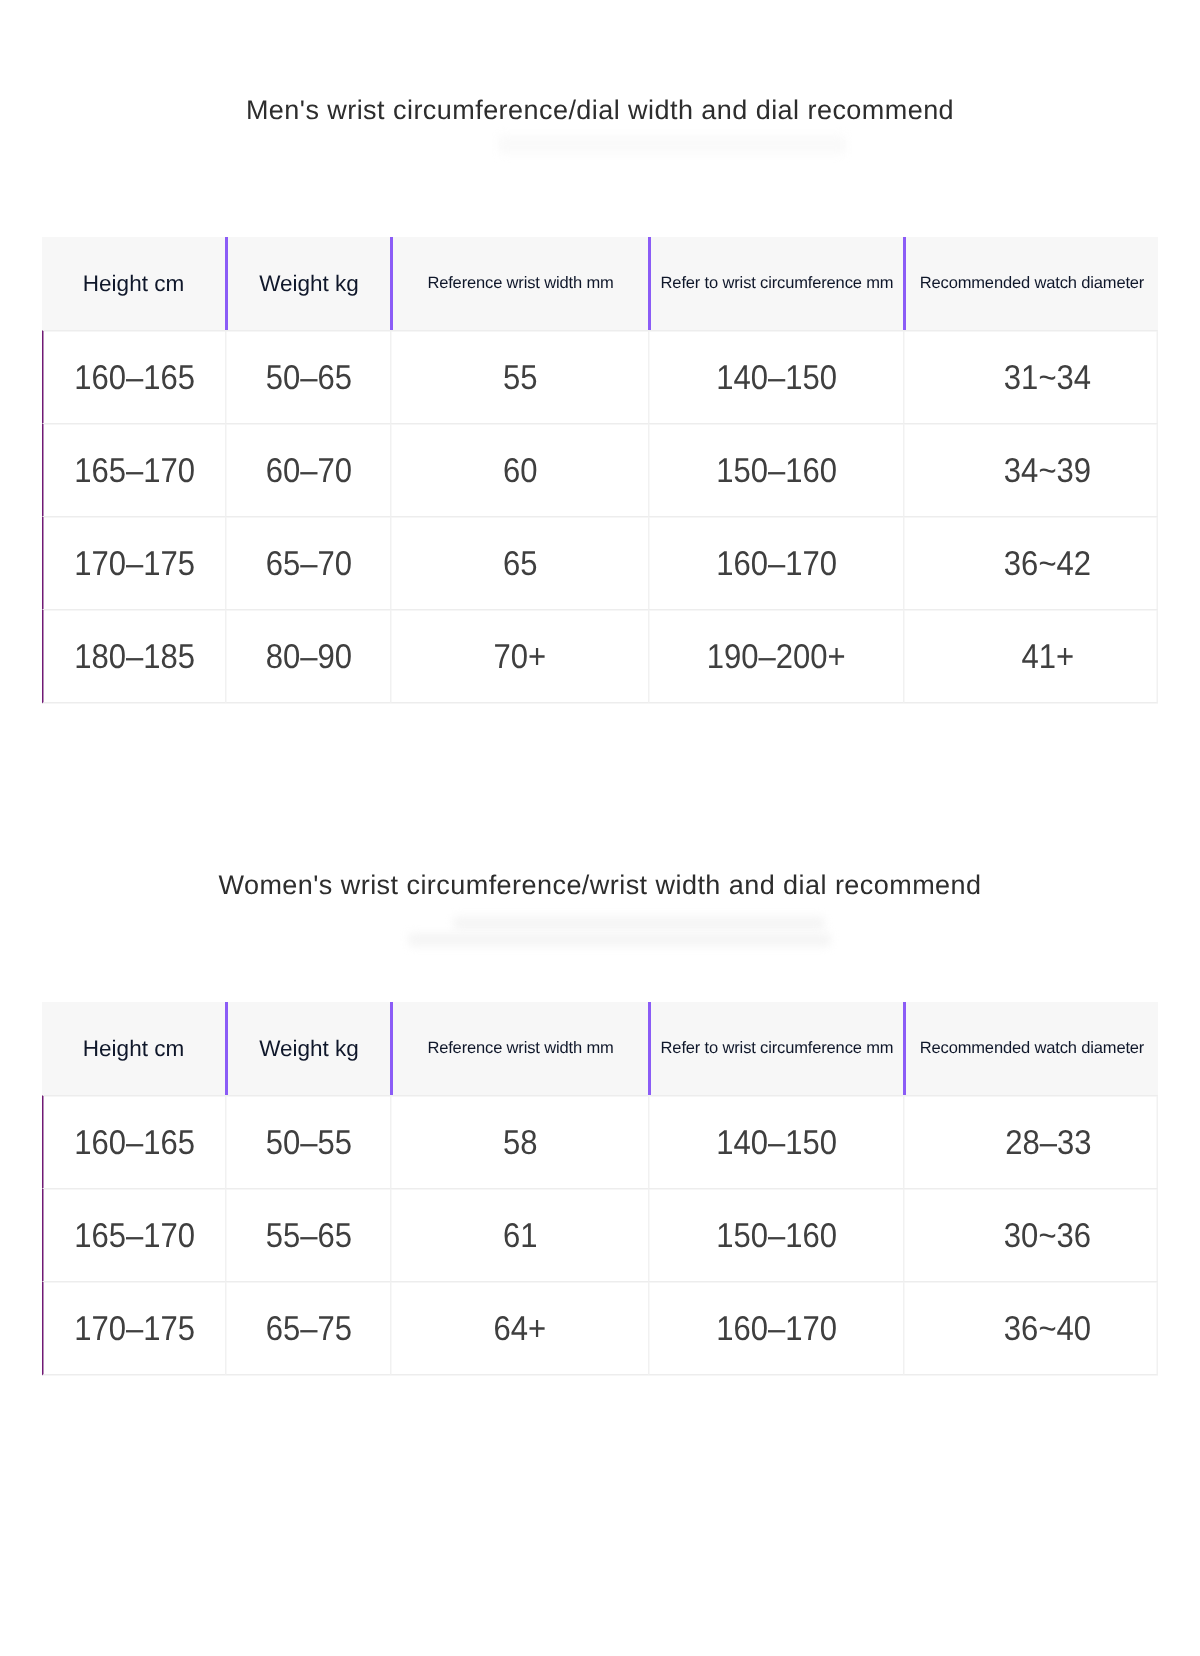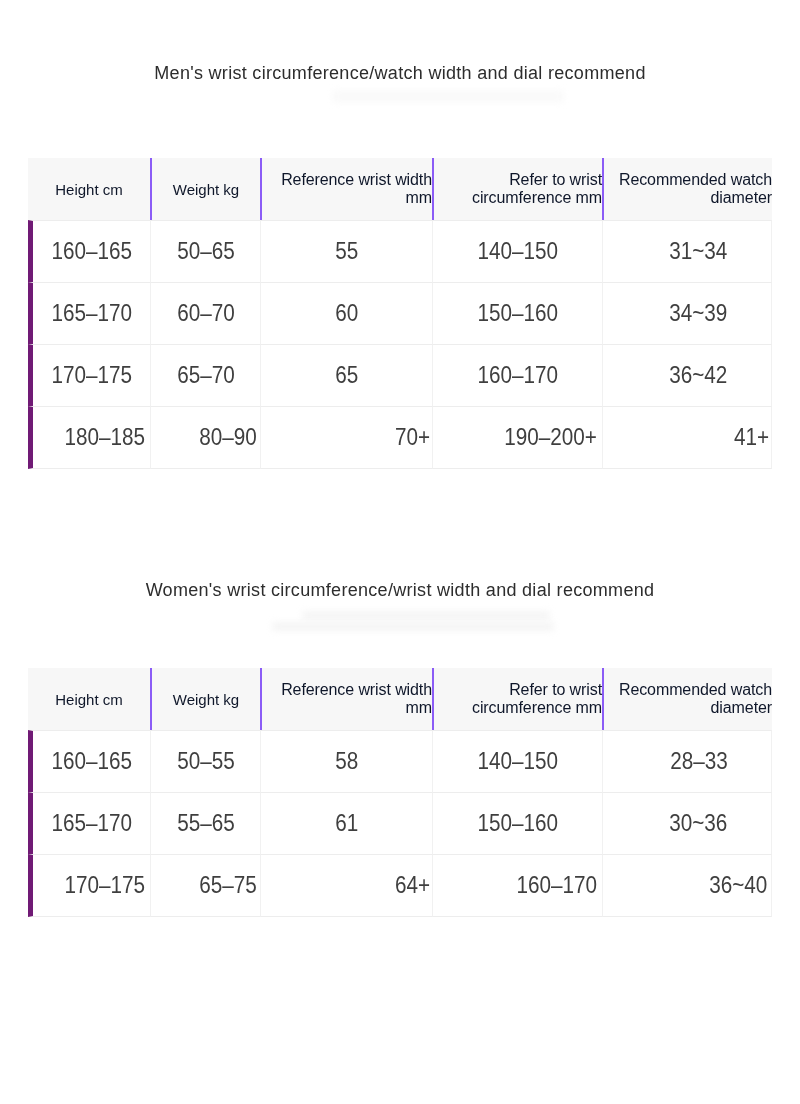--- a/index.html
+++ b/index.html
@@ -47,47 +47,47 @@
     background:#f7f7f7;
     font-weight:400;
     color:#0f172a;
     text-align:center;
     vertical-align:middle;
     padding:0;
   }
   .size-table th + th{border-left:2px solid #8b5cf6;}
   .size-table th:nth-child(1),
   .size-table th:nth-child(2){font-size:15px;}
-  .size-table th:nth-child(n+3){font-size:16px;letter-spacing:-0.1px;text-align:right;}
+  .size-table th:nth-child(n+3){font-size:11px;letter-spacing:-0.1px;}
   .size-table td{
     height:61px;
     background:#ffffff;
     text-align:center;
     vertical-align:middle;
     padding:0;
     font-size:23px;
     color:#3f3f3f;
     border-top:1px solid #ededed;
   }
   .size-table td + td{border-left:1px solid #f1f1f1;margin-left:28px;}
-  .size-table td:first-child{border-left:5px solid #701a75;}
+  .size-table td:first-child{border-left:1px solid #701a75;}
   .size-table td:last-child{border-right:1px solid #f1f1f1;padding-left:23px;}
-  .size-table tbody tr:last-child td{border-bottom:1px solid #ededed;text-align:right;}
+  .size-table tbody tr:last-child td{border-bottom:1px solid #ededed;}
   .cv{
     display:inline-block;
     transform:scaleX(0.9);
     white-space:nowrap;
   }
 </style>
 </head>
 <body>
 
 <div class="page">
 
-  <h2 class="tbl-title" id="men-title">Men's wrist circumference/watch width and dial recommend</h2>
+  <h2 class="tbl-title" id="men-title">Men's wrist circumference/dial width and dial recommend</h2>
   <div class="ghost" id="men-ghost"></div>
 
   <table class="size-table" id="men-table">
     <colgroup>
       <col style="width:122px">
         <col style="width:110px">
         <col style="width:172px">
         <col style="width:170px">
         <col style="width:170px">
     </colgroup>

